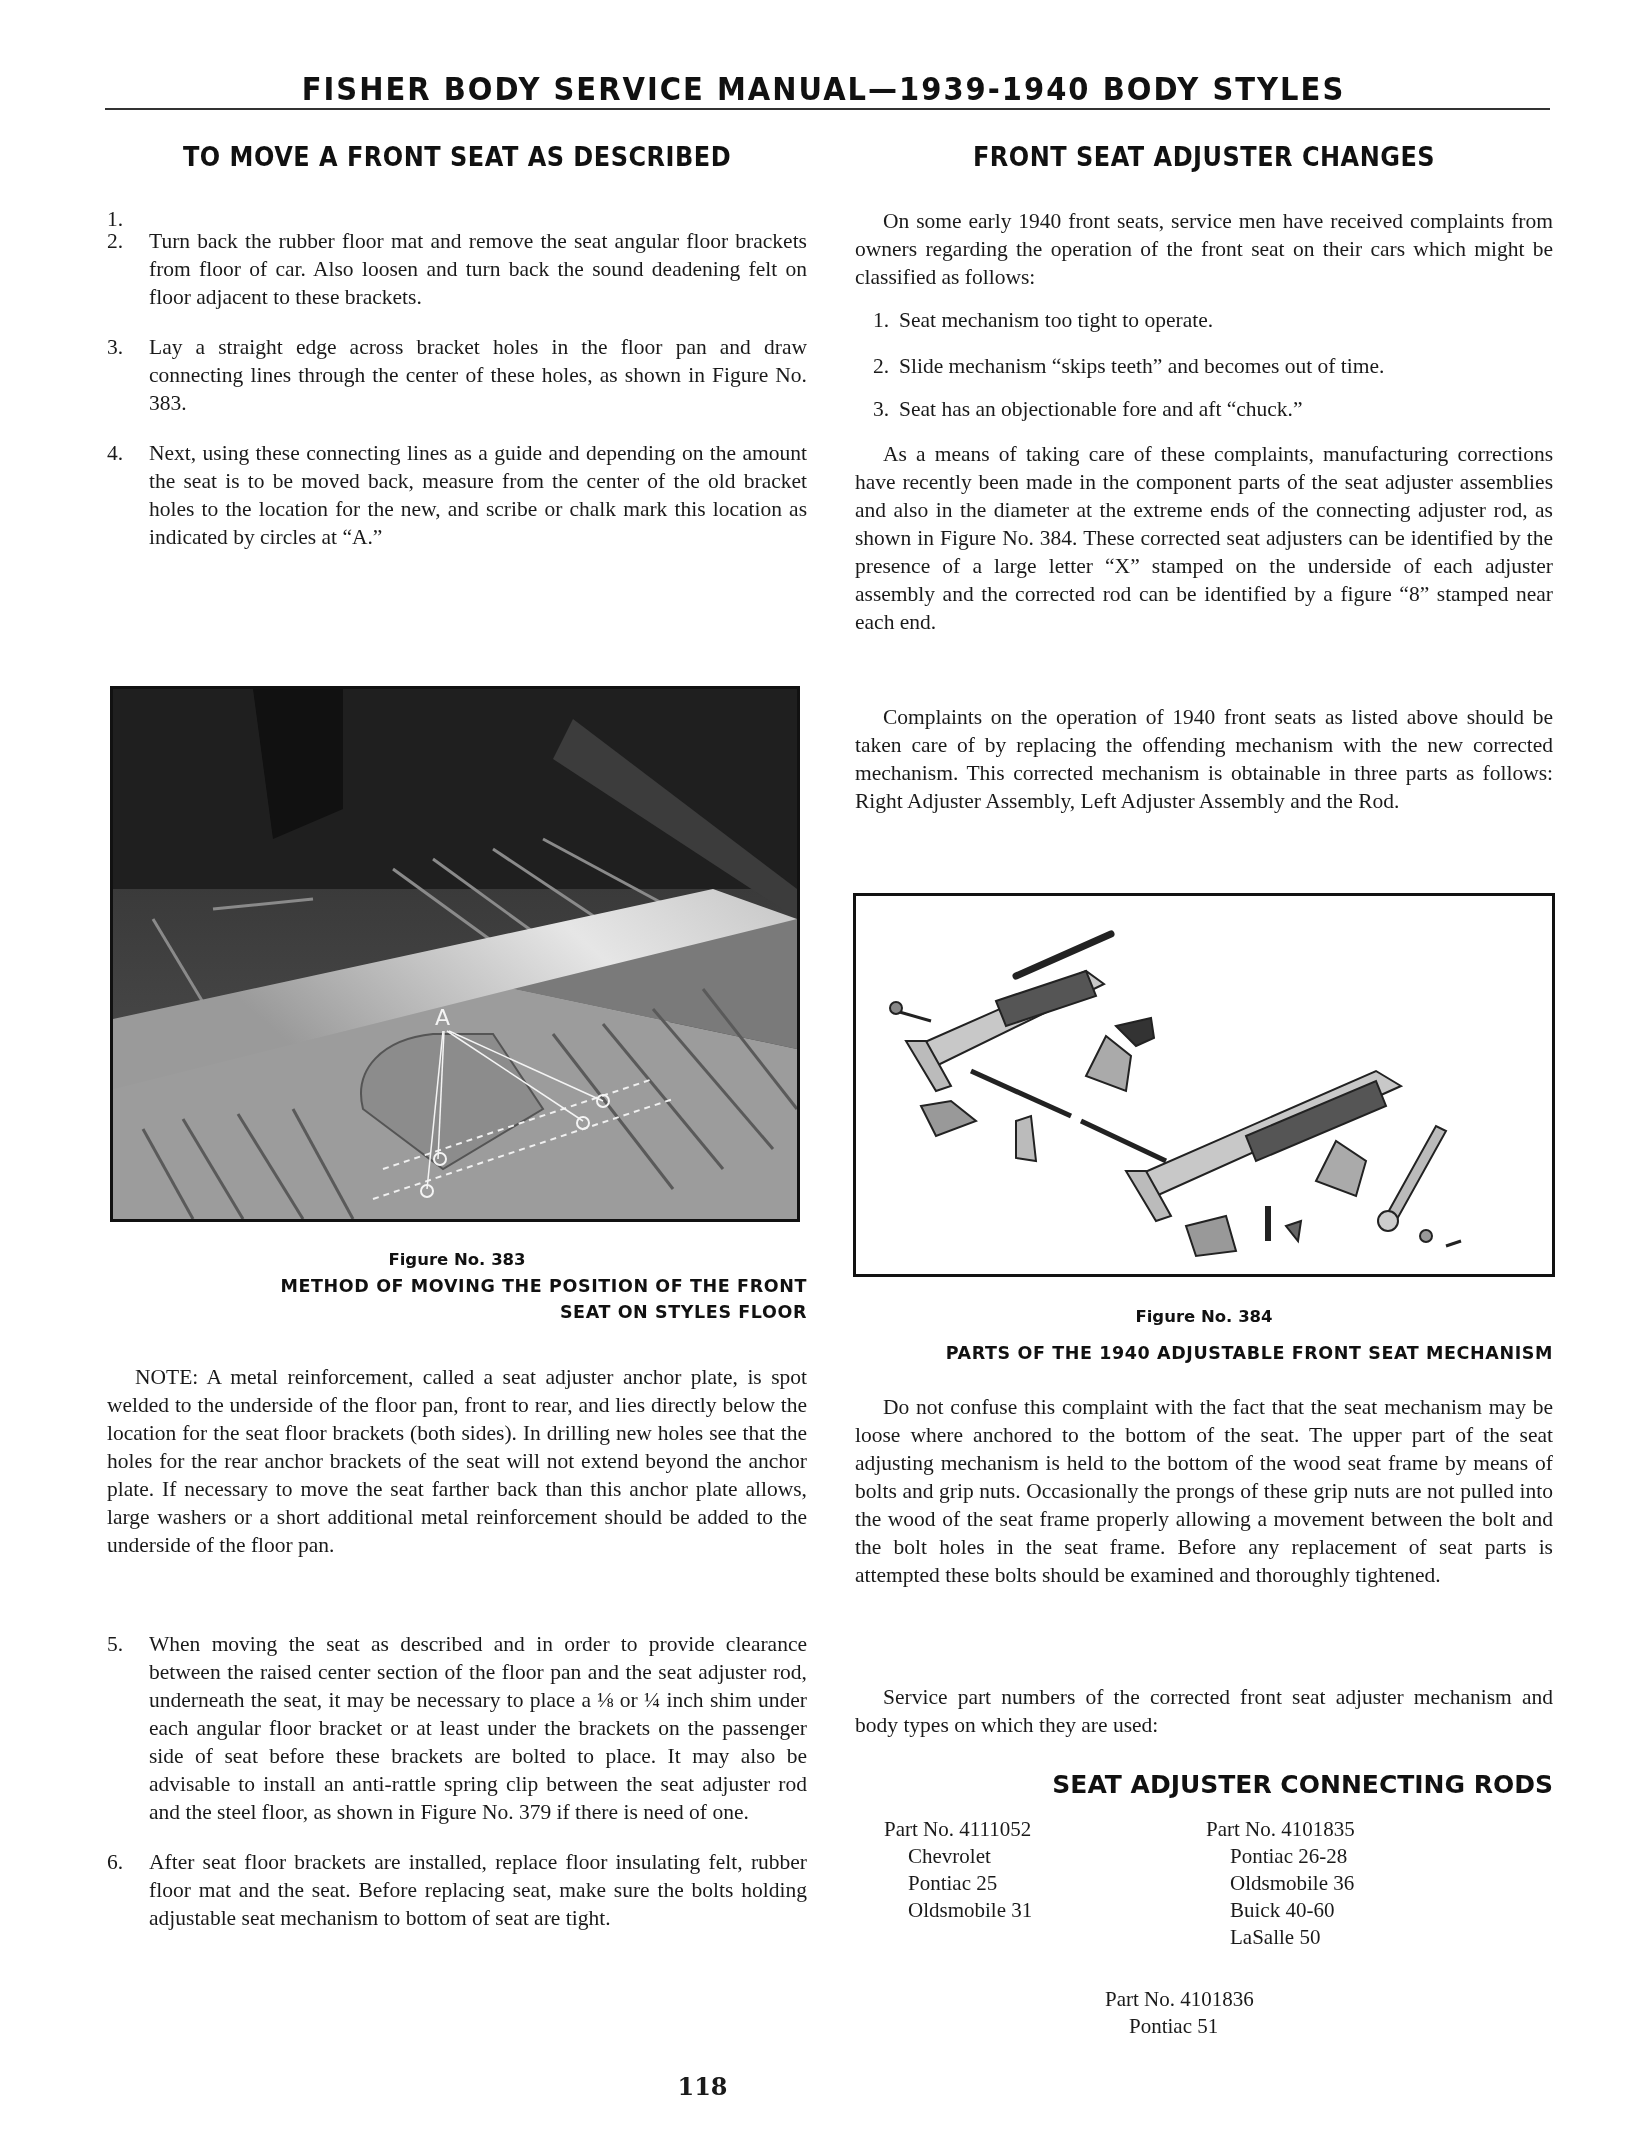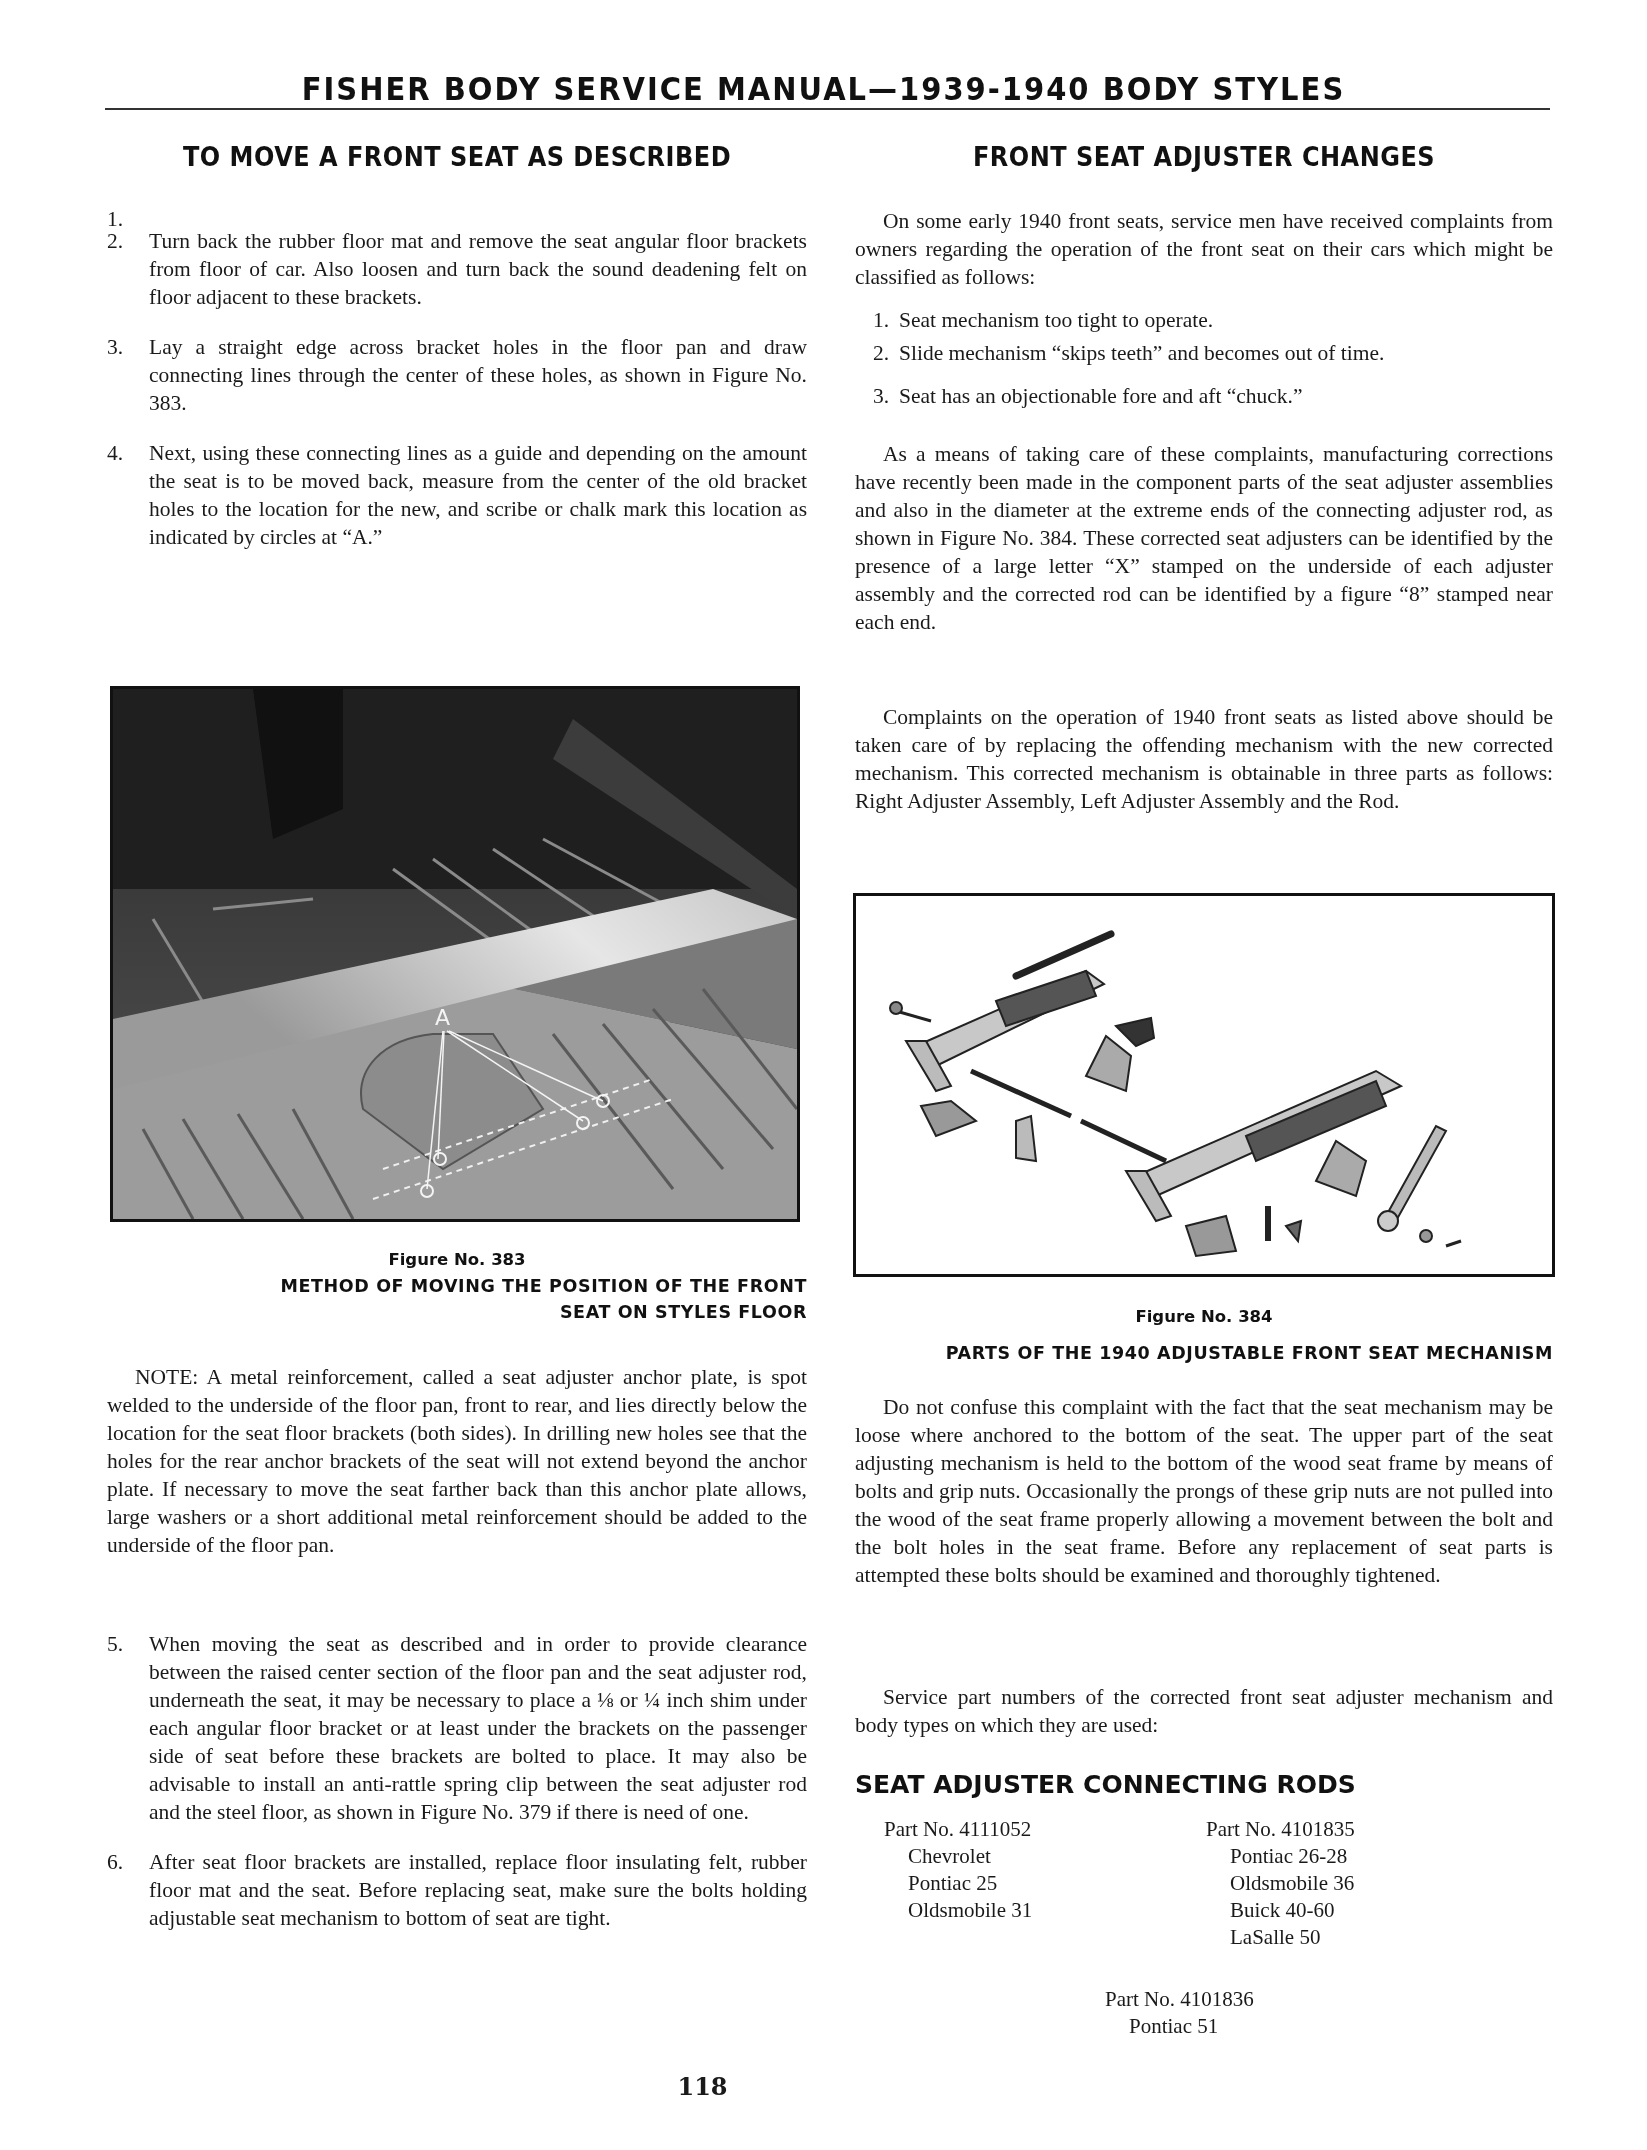--- a/index.html
+++ b/index.html
@@ -31,21 +31,21 @@
   .fig-box { border: 3px solid #111; background: #fff; overflow: hidden; }
   .photo-box { border: 3px solid #111; background: #3a3a3a; overflow: hidden; }
   .caption-fig {
     font-family: "DejaVu Sans", sans-serif; font-weight: bold; font-size: 16.5px; text-align: center; color: #111;
   }
   .caption-text {
     font-family: "DejaVu Sans", sans-serif; font-weight: bold; font-size: 17.5px; text-align: right;
     line-height: 26px; letter-spacing: 0.6px; color: #111;
   }
   .table-heading {
-    font-family: "DejaVu Sans", sans-serif; font-weight: bold; font-size: 25px; text-align: left; color: #111;
+    font-family: "DejaVu Sans", sans-serif; font-weight: bold; font-size: 25px; text-align: right; color: #111;
   }
   .part-col { font-size: 21px; line-height: 27px; }
   .part-col .model { padding-left: 24px; }
   .page-number { left: 0; width: 1405px; top: 2072px; text-align: center; font-family: "DejaVu Serif", serif; font-weight: bold; font-size: 24px; }
 </style>
 </head>
 <body>
 
 <div class="abs header-title">FISHER BODY SERVICE MANUAL—1939-1940 BODY STYLES</div>
 <div class="abs header-rule"></div>
@@ -154,21 +154,21 @@
     <span class="num">6.</span>
     <span>After seat floor brackets are installed, replace floor insulating felt, rubber floor mat and the seat. Before replacing seat, make sure the bolts holding adjustable seat mechanism to bottom of seat are tight.</span>
   </div>
 </div>
 
 <div class="abs section-heading col-right" style="top:143px;">FRONT SEAT ADJUSTER CHANGES</div>
 
 <p class="abs para indent col-right" style="top:207px;">On some early 1940 front seats, service men have received complaints from owners regarding the operation of the front seat on their cars which might be classified as follows:</p>
 
 <div class="abs col-right" style="top:306px;">
-  <div class="short-item" style="margin-bottom:5px;">
+  <div class="short-item" style="margin-bottom:18px;">
     <span class="num">1.</span><span>Seat mechanism too tight to operate.</span>
   </div>
   <div class="short-item" style="margin-bottom:15px;">
     <span class="num">2.</span><span>Slide mechanism “skips teeth” and becomes out of time.</span>
   </div>
   <div class="short-item">
     <span class="num">3.</span><span>Seat has an objectionable fore and aft “chuck.”</span>
   </div>
 </div>
 

